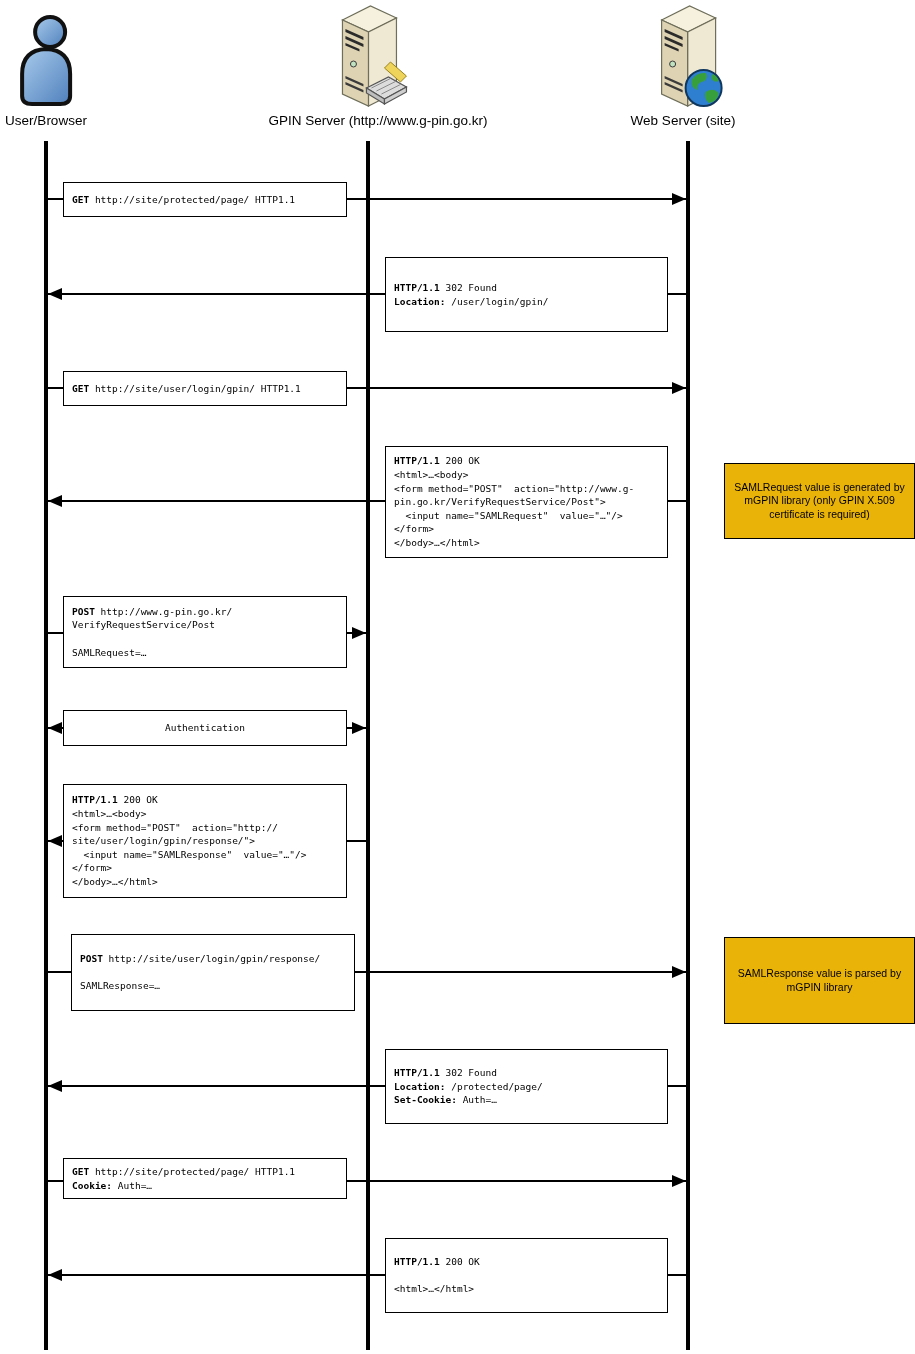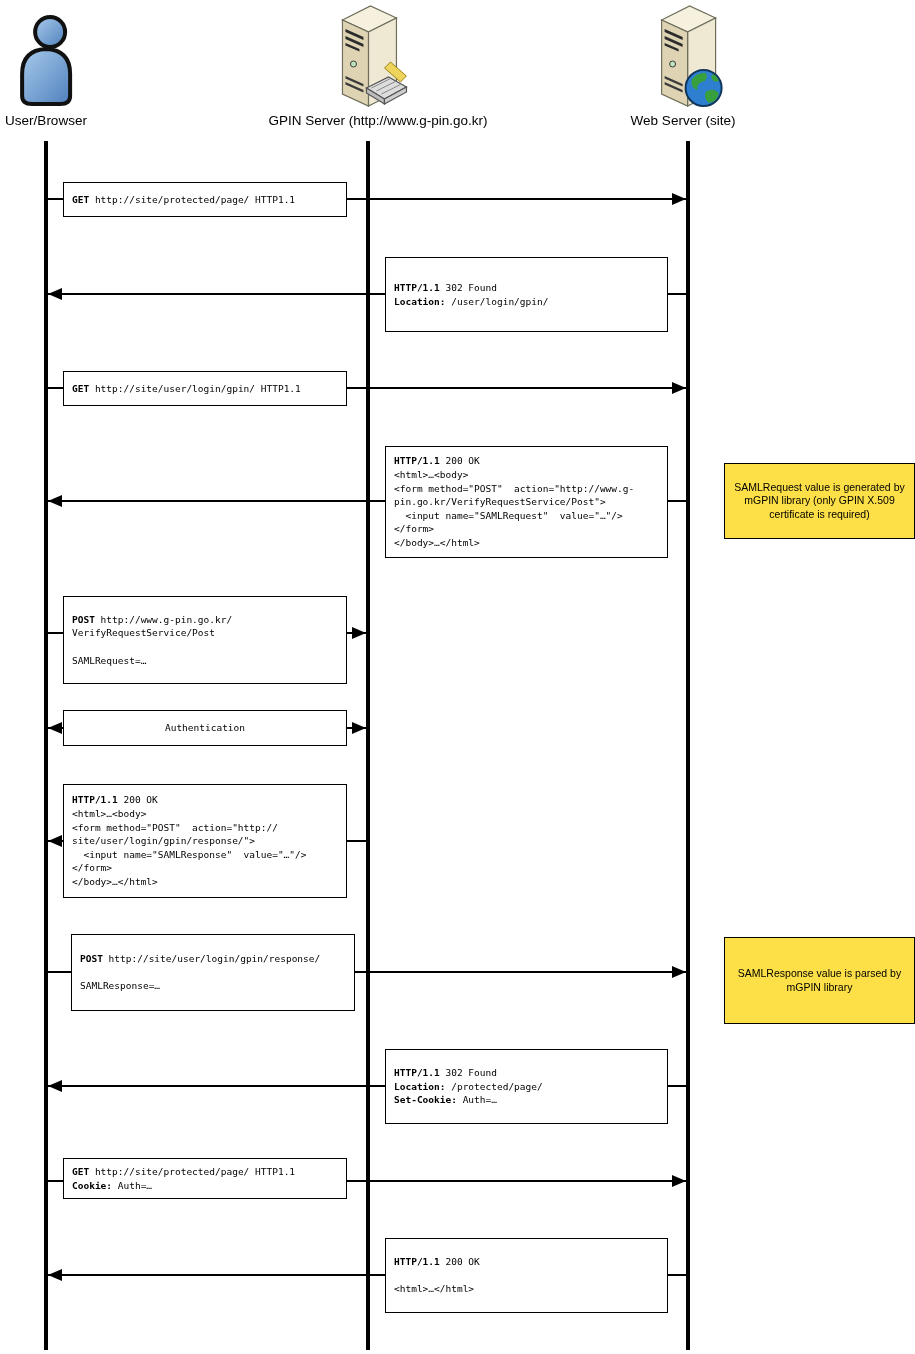--- a/index.html
+++ b/index.html
@@ -79,21 +79,21 @@
     line-height: 13.6px;
     color: #000;
   }
   .msg-box.center { align-items: center; }
   .msg-text-line { white-space: pre; }
   .msg-text-line .b { font-weight: bold; }
 
   
   .note {
     position: absolute;
-    background: #fde047;
+    background: #eab308;
     border: 1px solid #000;
     z-index: 3;
     display: flex;
     align-items: center;
     justify-content: center;
     text-align: center;
     font-size: 10.5px;
     line-height: 1.28;
     padding: 4px 9px;
     color: #000;
@@ -188,21 +188,21 @@
         <div class="msg-text-line"><span class="b">HTTP/1.1</span><span> 200 OK</span></div>
         <div class="msg-text-line"><span>&lt;html&gt;…&lt;body&gt;</span></div>
         <div class="msg-text-line"><span>&lt;form method="POST"  action="http://www.g-</span></div>
         <div class="msg-text-line"><span>pin.go.kr/VerifyRequestService/Post"&gt;</span></div>
         <div class="msg-text-line"><span>  &lt;input name="SAMLRequest"  value="…"/&gt;</span></div>
         <div class="msg-text-line"><span>&lt;/form&gt;</span></div>
         <div class="msg-text-line"><span>&lt;/body&gt;…&lt;/html&gt;</span></div>
       </div>
       <div class="msg-line" style="left: 46px; top: 632px; width: 322px;"></div>
       <div class="arrowhead right" style="left: 352px; top: 627px;"></div>
-      <div class="msg-box" style="left: 63px; top: 596px; width: 284px; height: 88px;">
+      <div class="msg-box" style="left: 63px; top: 596px; width: 284px; height: 72px;">
         <div class="msg-text-line"><span class="b">POST</span><span> http://www.g-pin.go.kr/</span></div>
         <div class="msg-text-line"><span>VerifyRequestService/Post</span></div>
         <div class="msg-text-line">&nbsp;</div>
         <div class="msg-text-line"><span>SAMLRequest=…</span></div>
       </div>
       <div class="msg-line" style="left: 46px; top: 727px; width: 322px;"></div>
       <div class="arrowhead right" style="left: 352px; top: 722px;"></div>
       <div class="arrowhead left" style="left: 48px; top: 722px;"></div>
       <div class="msg-box center" style="left: 63px; top: 710px; width: 284px; height: 36px;">
         <div class="msg-text-line"><span>Authentication</span></div>

